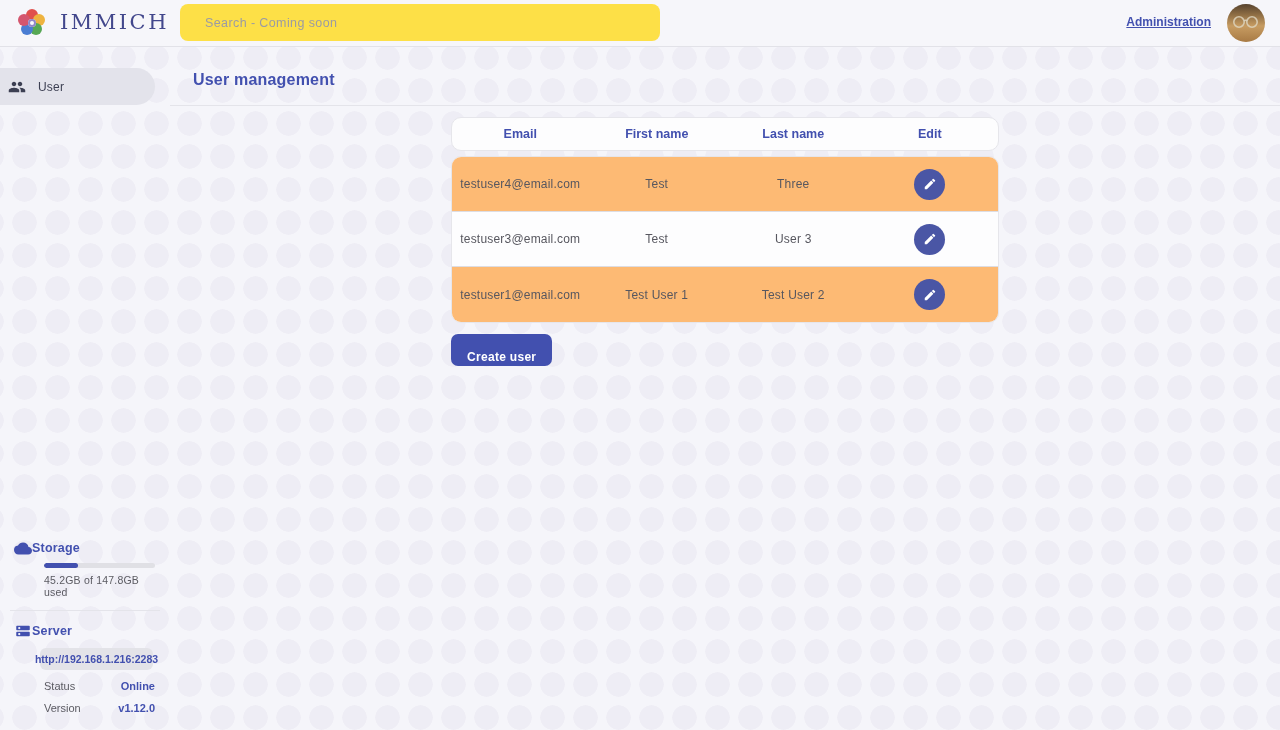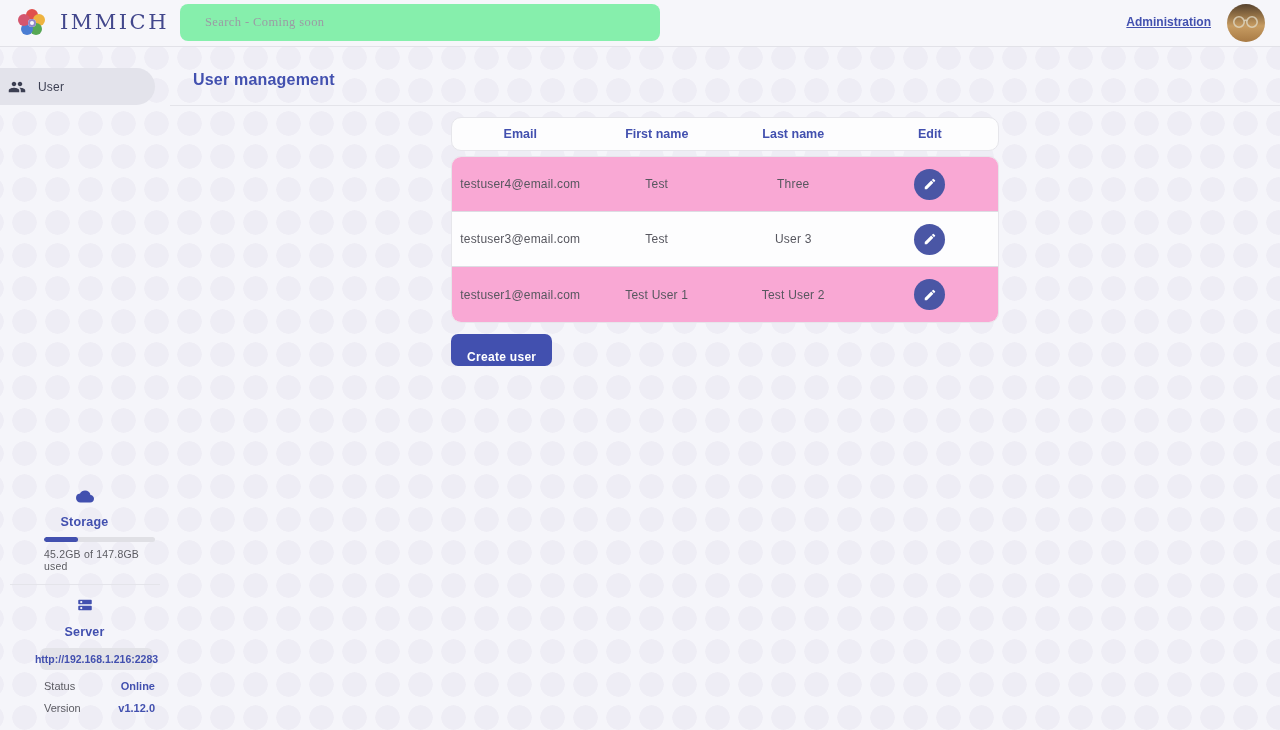--- a/index.html
+++ b/index.html
@@ -31,22 +31,22 @@
   .petal.p-ll  { left:3.1px;  top:13.6px; background:#4a7dd3; }
   .petal.p-ul  { left:0.4px;  top:5.2px;  background:#d4566e; }
   .logo-core { position:absolute; left:9.5px; top:9.5px; width:8px; height:8px; border-radius:50%;
     background:#fbfbfd; box-shadow:inset 0 0 0 2px #8f86c9; }
   .brand-name {
     font-family:"DejaVu Serif", serif; font-size:21px; letter-spacing:2.5px;
     color:#42478c; line-height:27px;
   }
   .search {
     position:absolute; left:180px; top:4px; width:480px; height:37px;
-    background:#86efac; border:none; border-radius:8px; outline:none;
-    padding:0 16px 0 25px; font-family:Liberation Serif, serif;
+    background:#fde047; border:none; border-radius:8px; outline:none;
+    padding:0 16px 0 25px; font-family:Liberation Sans, sans-serif;
     font-size:12.5px; color:#55555e;
   }
   .search::placeholder { color:#9b9ba4; letter-spacing:0.4px; }
   .admin-link {
     position:absolute; right:69px; top:15px; font-size:12px; font-weight:bold;
     color:#4250af; text-decoration:underline; cursor:pointer;
   }
   .avatar {
     position:absolute; right:15px; top:4px; width:38px; height:38px; border-radius:50%;
     background:linear-gradient(180deg,#57432e 0%,#8a6a42 26%,#c79c62 58%,#a87a44 100%);
@@ -60,21 +60,21 @@
   }
   .side-item {
     margin-top:21px; width:155px; height:37px;
     background:#e3e3eb; border-radius:0 19px 19px 0;
     display:flex; align-items:center; padding-left:8px; gap:12px; cursor:pointer;
   }
   .side-item .label { font-size:12px; font-weight:500; color:#3c3f52; letter-spacing:0.2px; }
   .side-bottom {
     position:absolute; left:0; bottom:0; width:170px; padding:0 15px 16px 14px;
   }
-  .panel-heading { display:flex; align-items:center; gap:12px;flex-direction:column; }
+  .panel-heading { display:flex; align-items:center; gap:0; }
   .panel-heading .ptitle { font-size:12.5px; font-weight:bold; color:#4250af; letter-spacing:0.2px; }
   .progress {
     margin:8px 0 0 30px; width:111px; height:5px; border-radius:3px; background:#e0e0e5;
     overflow:hidden;
   }
   .progress .fill { height:100%; border-radius:3px; background:#4250af; }
   .usage { margin:6px 0 0 30px; font-size:10.5px; color:#5b5b62; letter-spacing:0.2px; }
   .side-divider { border:none; border-top:1px solid #e4e4ea; margin:12px 0 12px -4px; width:150px; }
   .url-pill {
     margin:9px 0 0 26px; width:113px; height:22px; border-radius:6px; background:#e3e3e8;
@@ -98,21 +98,21 @@
     border:1px solid #e6e6eb; border-radius:10px;
     display:flex; align-items:center;
   }
   .table-head .hcell { flex:1; text-align:center; font-size:12.5px; font-weight:600; color:#4250af; }
   .table-body {
     margin-top:5px; background:#fdfdfe; border:1px solid #e6e6eb; border-radius:10px;
     overflow:hidden;
   }
   .trow { height:55px; display:flex; align-items:center; border-bottom:1px solid #dddde3; }
   .trow:last-child { border-bottom:none; }
-  .trow.alt { background:#f9a8d4; }
+  .trow.alt { background:#fdba74; }
   .trow .cell { flex:1; text-align:center; font-size:12px; color:#57575f; letter-spacing:0.2px; }
   .edit-btn {
     width:31px; height:31px; border-radius:50%; border:none; background:#4a56a5;
     display:inline-flex; align-items:center; justify-content:center; cursor:pointer;
   }
   .create-btn {
     margin-top:11px; height:28px; padding:16px 16px; border:none; border-radius:7px;
     background:#4250af; color:#fff; font-family:"Liberation Sans",sans-serif;
     font-size:12px; font-weight:600; letter-spacing:0.3px; cursor:pointer;
   }

